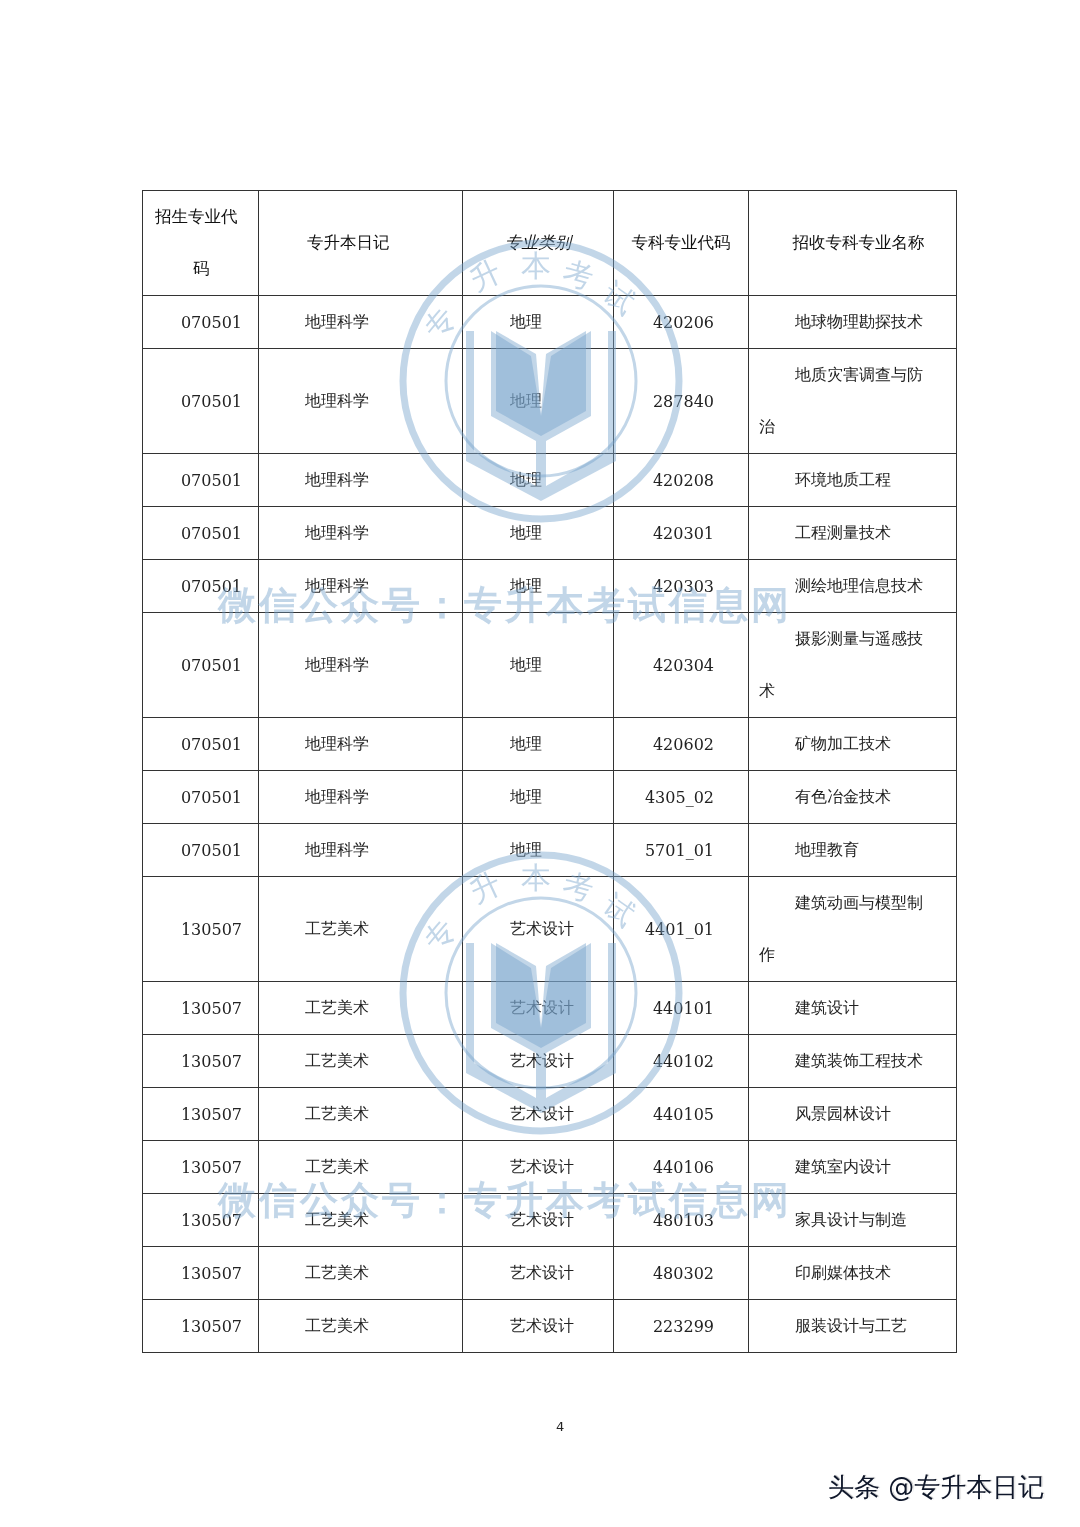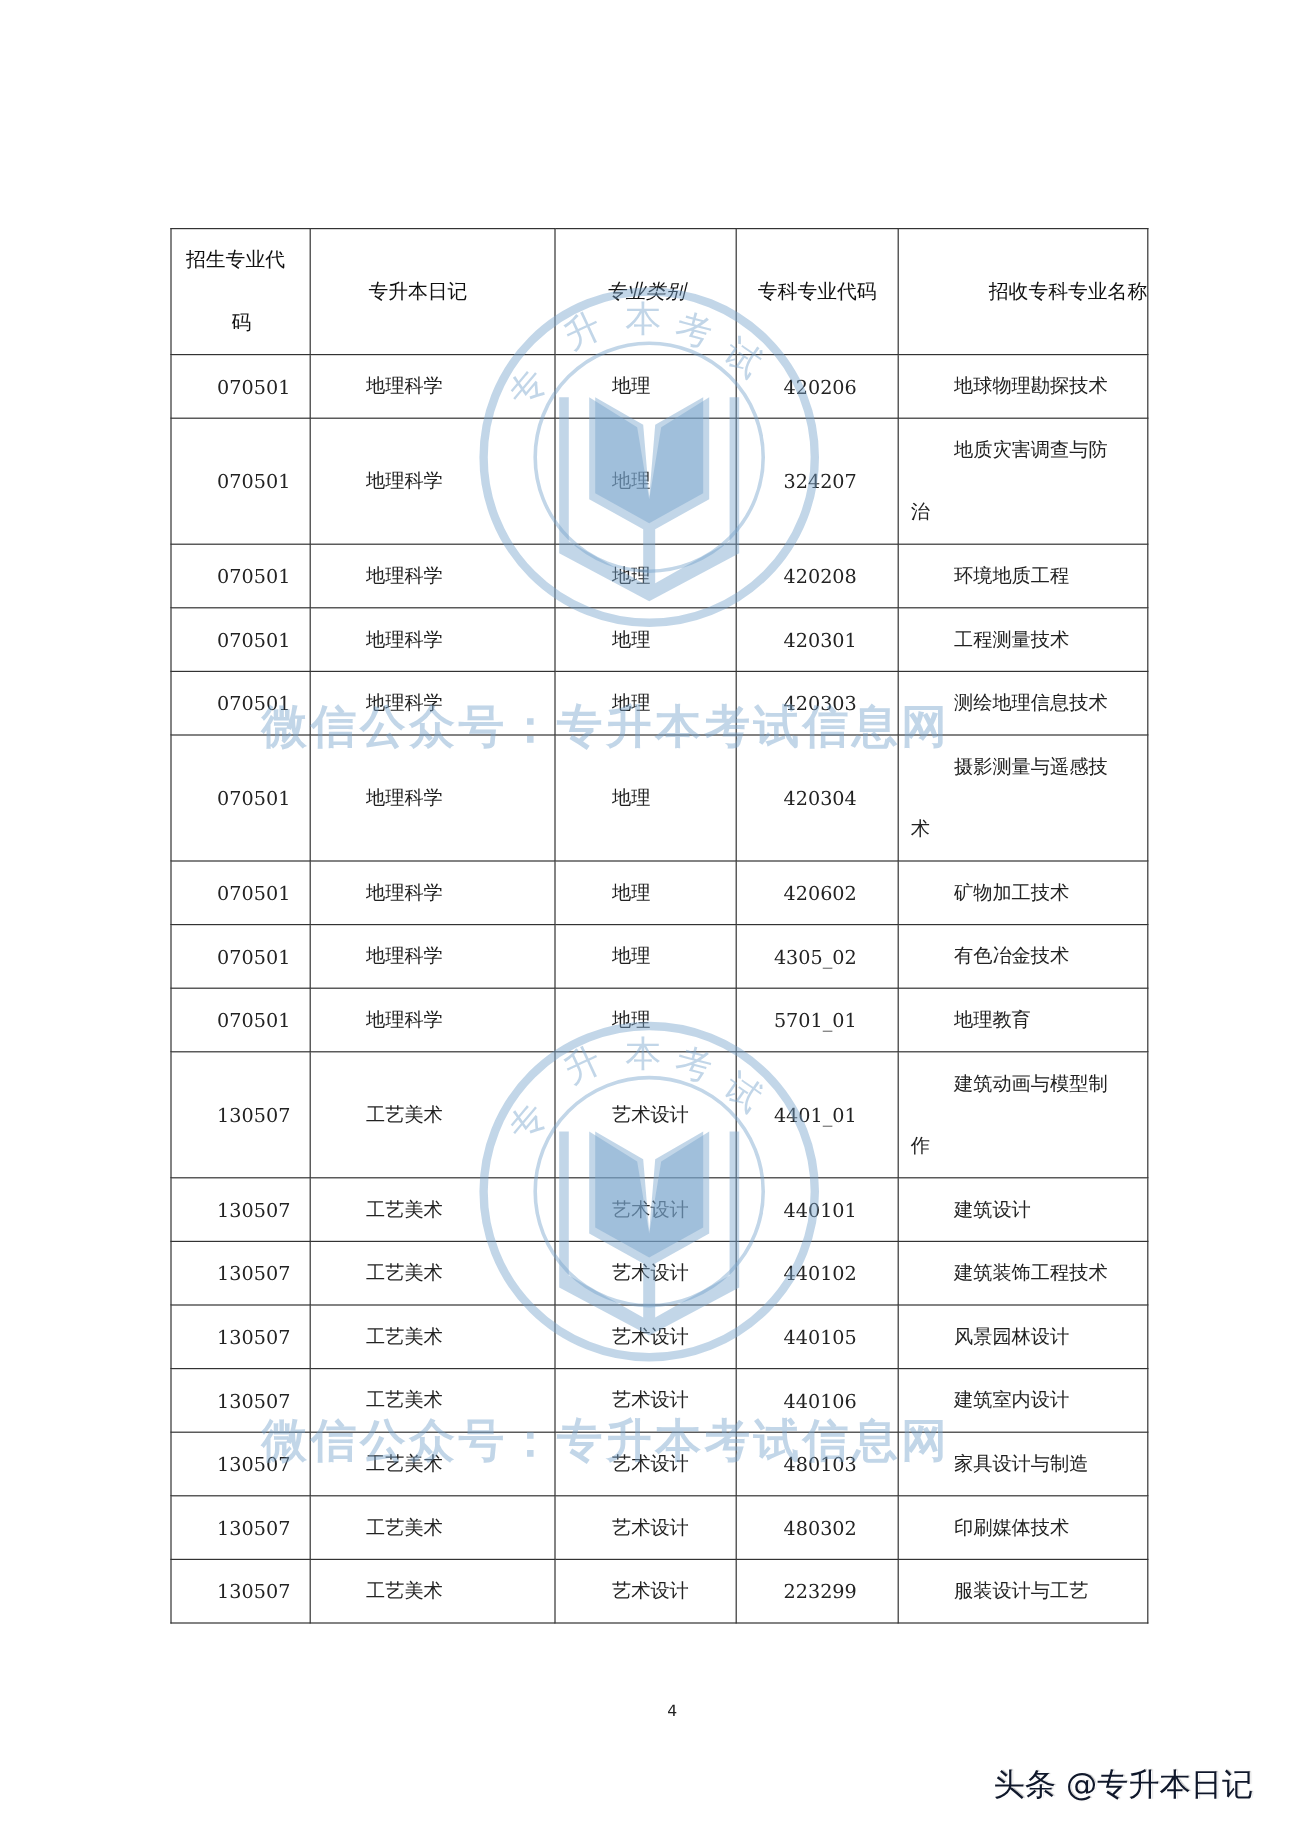--- a/index.html
+++ b/index.html
@@ -23,21 +23,21 @@
   td.col-name { text-align: left; padding-left: 46px !important; margin-left: 46px; }
   td.col-cat { text-align: left; padding-left: 47px !important; }
   td.col-zcode { text-align: right; padding-right: 34px !important; }
   td.col-zname { text-align: left; padding-left: 10px !important; padding-right: 14px !important; line-height: 52px; }
   .indent { display: inline-block; width: 36px; }
   th.h1 { text-align: left; padding-left: 12px; line-height: 52px; }
   th.h1 .l2 { display:block; padding-left: 38px; }
   th.h2 { text-align: left; padding-left: 48px; }
   th.h3 { text-align: center; font-style: italic; }
   th.h4 { text-align: center; }
-  th.h5 { text-align: right; padding-left: 12px; }
+  th.h5 { text-align: center; padding-left: 12px; }
   .wm-text {
     position: absolute; left: 218px; font-family: "DejaVu Sans", "Liberation Sans", sans-serif;
     font-weight: bold; font-size: 38px; color: rgba(120,165,205,0.45); letter-spacing: 3px; white-space: nowrap; pointer-events: none;
   }
   .wm-logo { position: absolute; width: 290px; height: 290px; pointer-events: none; }
   .page-number { position: absolute; left: 556px; top: 1419px; font-family: "DejaVu Sans", sans-serif; font-size: 13px; color: #222; }
   .credit {
     position: absolute; left: 828px; top: 1470px; font-family: "DejaVu Sans", "Liberation Sans", sans-serif;
     font-size: 26px; color: #0f172a; text-shadow: 1px 1px 0 #fff, -1px -1px 0 #fff, 1px 0 1px #999;
   }
@@ -67,21 +67,21 @@
         <td class="col-code num">070501</td>
         <td class="col-name">地理科学</td>
         <td class="col-cat">地理</td>
         <td class="col-zcode num">420206</td>
         <td class="col-zname"><span class="indent"></span><span>地球物理勘探技术</span></td>
       </tr>
       <tr class="double">
         <td class="col-code num">070501</td>
         <td class="col-name">地理科学</td>
         <td class="col-cat">地理</td>
-        <td class="col-zcode num">324207</td>
+        <td class="col-zcode num">287840</td>
         <td class="col-zname"><span class="indent"></span><span>地质灾害调查与防</span><br><span>治</span></td>
       </tr>
       <tr class="single">
         <td class="col-code num">070501</td>
         <td class="col-name">地理科学</td>
         <td class="col-cat">地理</td>
         <td class="col-zcode num">420208</td>
         <td class="col-zname"><span class="indent"></span><span>环境地质工程</span></td>
       </tr>
       <tr class="single">

